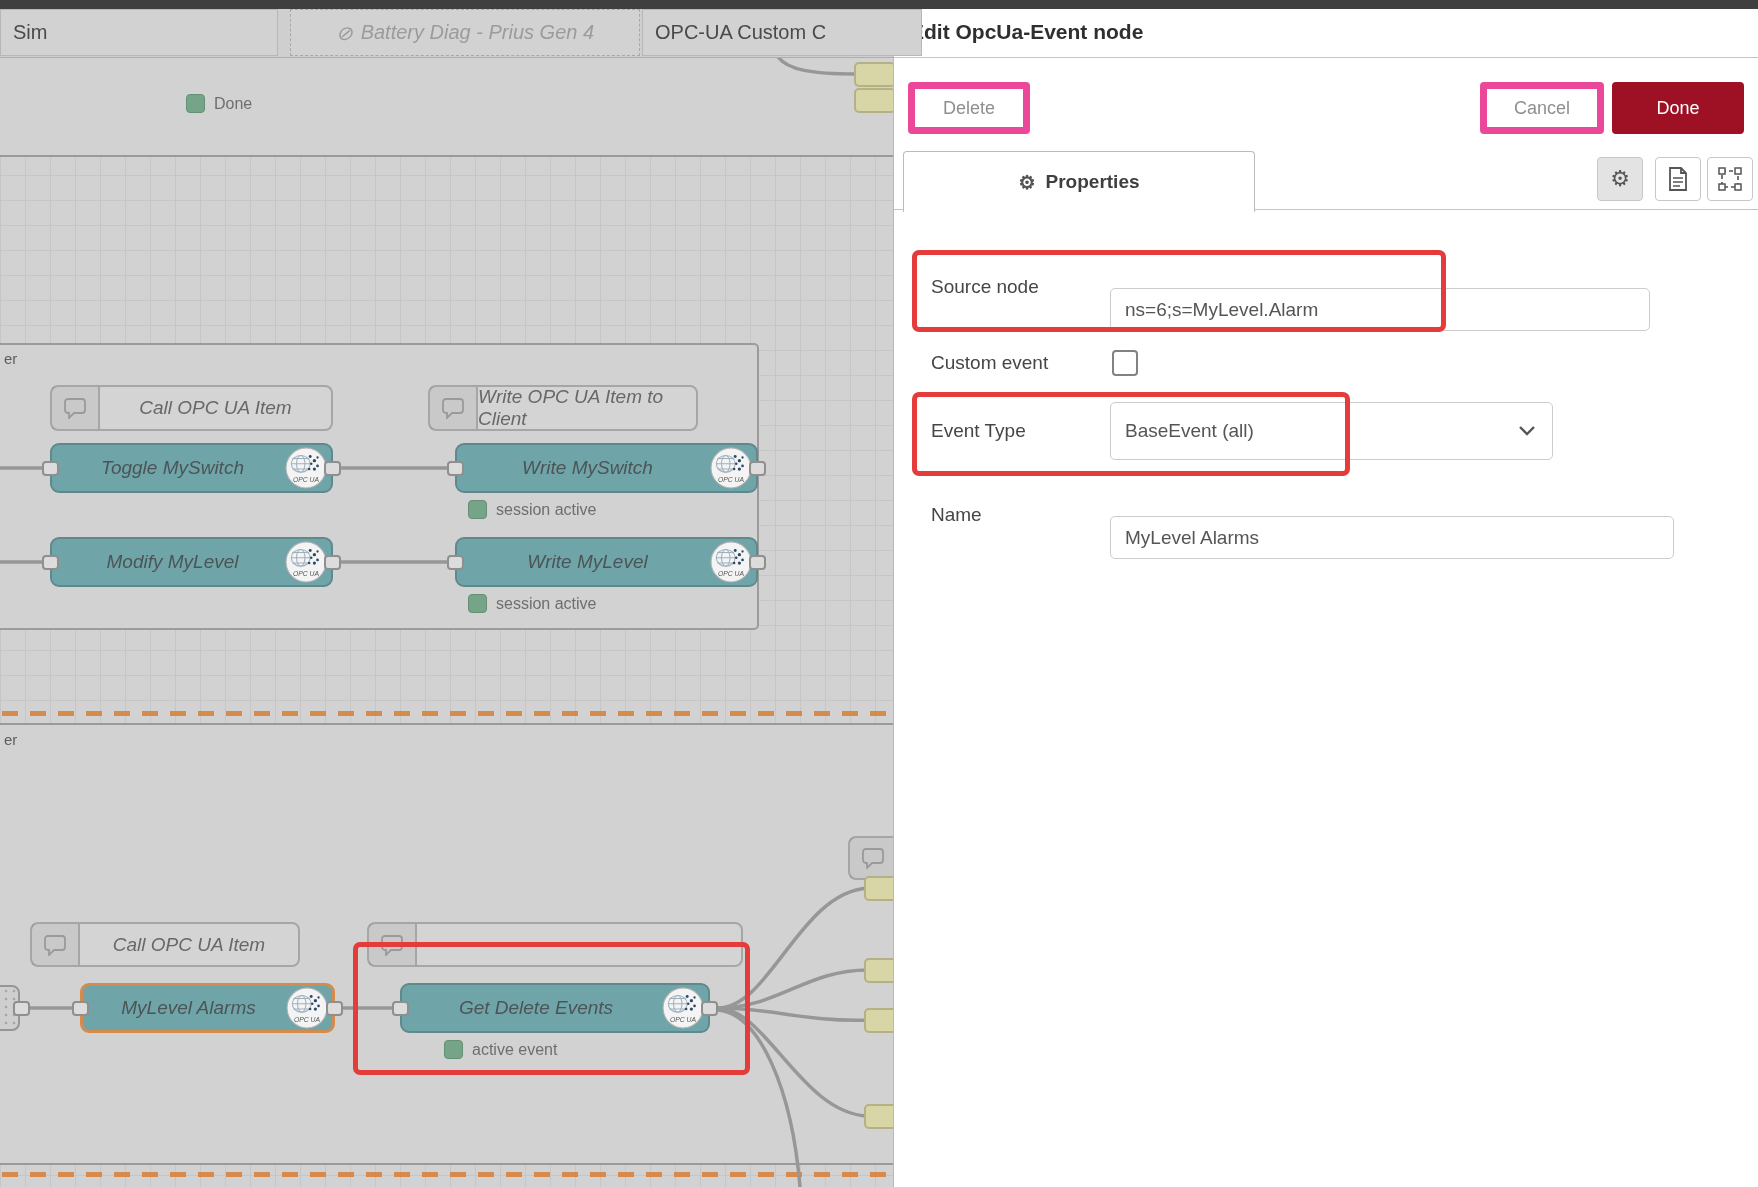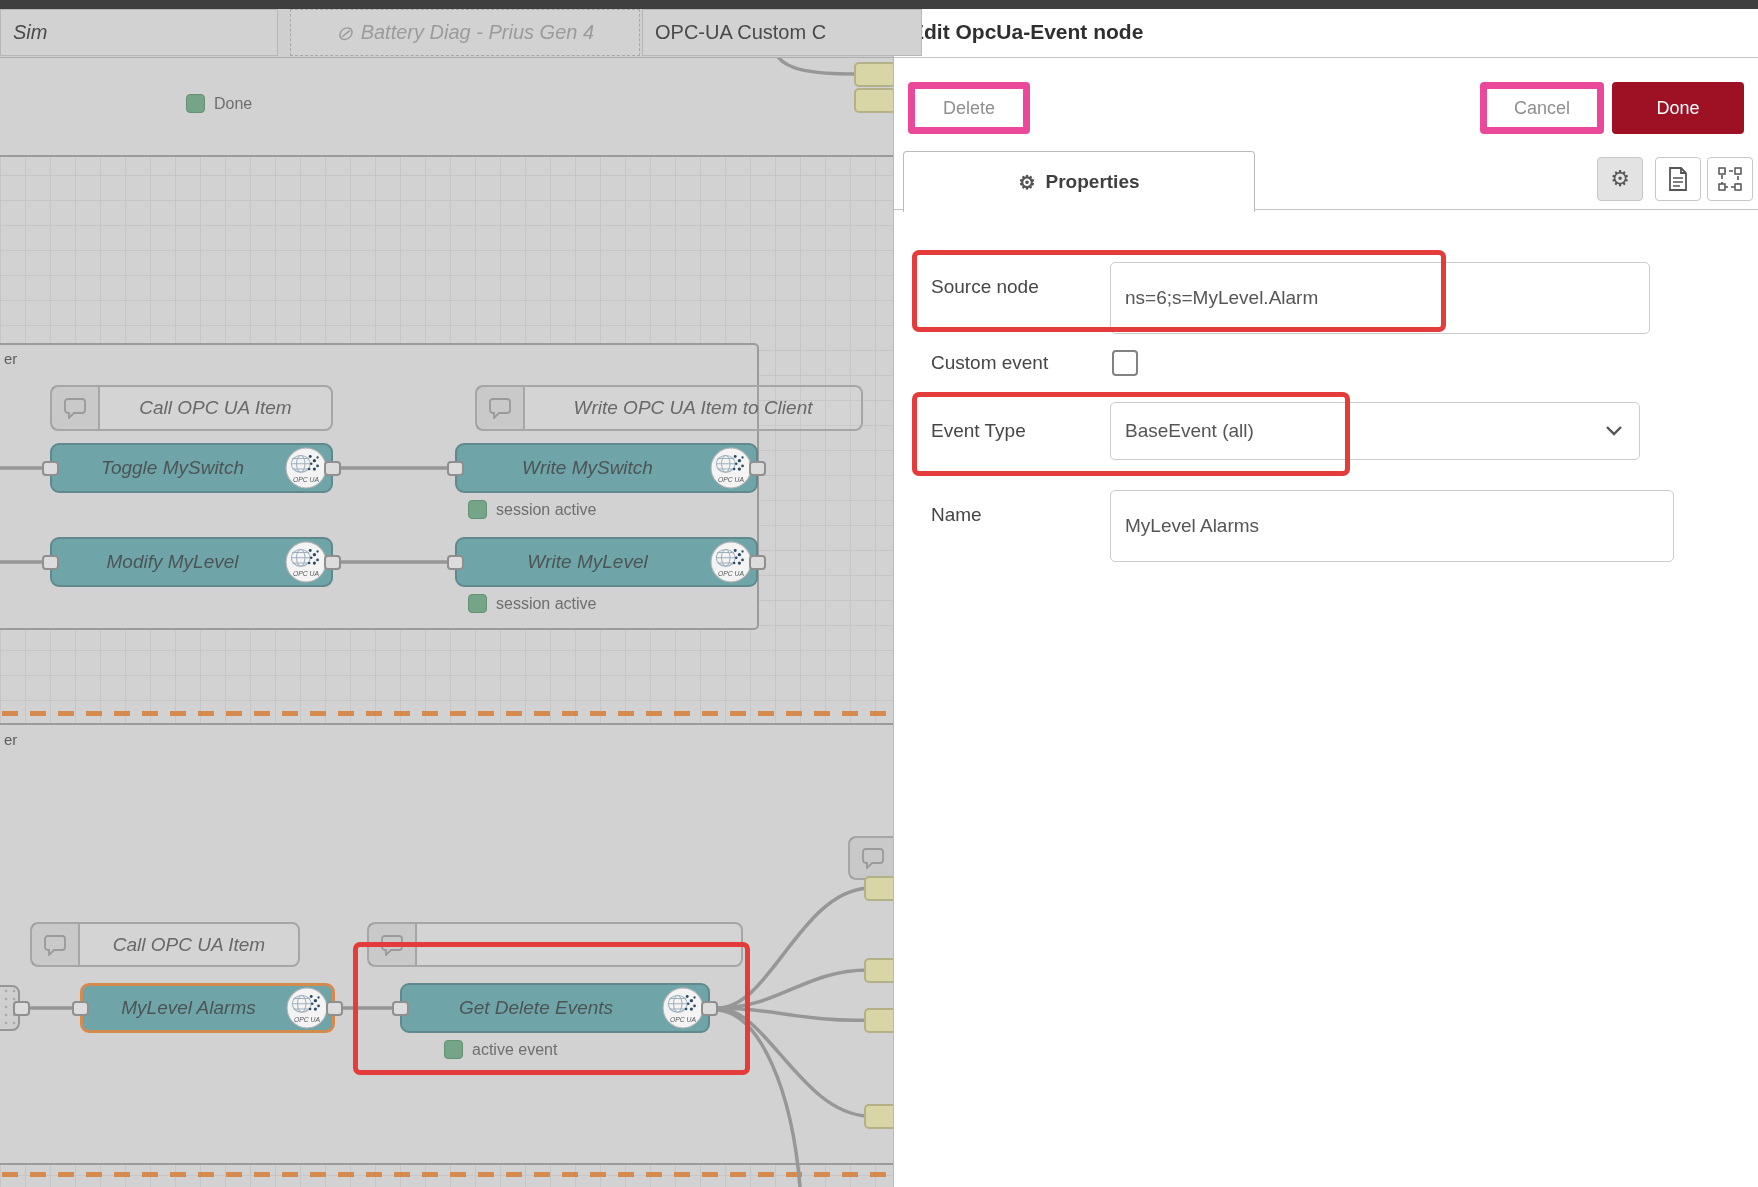--- a/index.html
+++ b/index.html
@@ -51,22 +51,22 @@
   .btn{position:absolute;height:52px;background:#fff;border:7px solid #ec4899;border-radius:4px;font-size:18px;color:#8f8f8f;
     display:flex;align-items:center;justify-content:center;box-sizing:border-box;cursor:pointer;}
   .btn.primary{background:#9E1023;border-color:#9E1023;color:#fff;}
   .ptab{position:absolute;left:9px;top:151px;width:350px;height:60px;background:#fff;border:1px solid #bbb;border-bottom:none;
     border-radius:4px 4px 0 0;display:flex;align-items:center;justify-content:center;gap:10px;
     font-size:19px;font-weight:bold;color:#3f3f3f;z-index:2;}
   .iconbtn{position:absolute;top:157px;width:46px;height:44px;border:1px solid #c7c7c7;border-radius:4px;background:#fff;
     display:flex;align-items:center;justify-content:center;box-sizing:border-box;}
   .iconbtn.active{background:#e3e3e3;}
   .flabel{position:absolute;left:37px;font-size:19px;color:#464646;}
-  .finput{position:absolute;height:72px;border:1px solid #ccc;border-radius:5px;box-sizing:border-box;
-    font-size:19px;color:#555;padding:0 14px;font-family:"Liberation Sans",sans-serif;background:#fff;}
+  .finput{position:absolute;height:43px;border:1px solid #ccc;border-radius:5px;box-sizing:border-box;
+    font-size:19px;color:#555;padding:0 14px;font-family:"Liberation Sans",sans-serif;background:#fff;margin-top:26px;}
   .fselect{position:absolute;height:58px;border:1px solid #ccc;border-radius:5px;box-sizing:border-box;background:#fff;
     display:flex;align-items:center;padding:0 14px;font-size:19px;color:#555;}
   .chev{position:absolute;right:16px;top:50%;transform:translateY(-50%);}
   .checkbox{position:absolute;width:26px;height:26px;border:2px solid #828282;border-radius:4px;background:#fff;box-sizing:border-box;}
   .gear{font-size:19px;color:#555;}
 </style>
 </head>
 <body>
 
 <div id="stage">
@@ -109,21 +109,21 @@
     <div class="stub" style="left:854px;top:88px;"></div>
 
     <div class="comment" style="left:50px;top:385px;width:283px;">
       <span class="cicon">
         <svg width="24" height="22" viewBox="0 0 24 22">
             <path d="M5 2h14c2 0 3 1.2 3 3v8c0 1.8-1 3-3 3H11l-5 5v-5H5c-2 0-3-1.2-3-3V5c0-1.8 1-3 3-3z" fill="none" stroke="#9a9a9a" stroke-width="1.8"></path>
           </svg>
       </span>
       <span class="clabel">Call OPC UA Item</span>
     </div>
-    <div class="comment" style="left:428px;top:385px;width:388px;margin-left:47px;">
+    <div class="comment" style="left:428px;top:385px;width:270px;">
       <span class="cicon">
         <svg width="24" height="22" viewBox="0 0 24 22">
             <path d="M5 2h14c2 0 3 1.2 3 3v8c0 1.8-1 3-3 3H11l-5 5v-5H5c-2 0-3-1.2-3-3V5c0-1.8 1-3 3-3z" fill="none" stroke="#9a9a9a" stroke-width="1.8"></path>
           </svg>
       </span>
       <span class="clabel">Write OPC UA Item to Client</span>
     </div>
 
     <div class="node" style="left:50px;top:443px;width:283px;text-align:center;">
       <span>Toggle MySwitch</span>
@@ -310,21 +310,21 @@
 
     <div class="stub" style="left:864px;top:876px;"></div>
     <div class="stub" style="left:864px;top:958px;"></div>
     <div class="stub" style="left:864px;top:1008px;"></div>
     <div class="stub" style="left:864px;top:1104px;"></div>
 
     <div class="redbox" style="left:353px;top:942px;width:397px;height:133px;"></div>
   </div>
 
   <div id="tabbar">
-    <div class="tab" style="left:0;width:278px;font-style:italic;">
+    <div class="tab" style="left:0;width:278px;">
       <span>Sim</span>
     </div>
     <div class="tab disabled" style="left:290px;width:350px;">
       <span>⊘</span>
       <span>Battery Diag - Prius Gen 4</span>
     </div>
     <div class="tab" style="left:642px;width:280px;">
       <span>OPC-UA Custom C</span>
     </div>
   </div>
@@ -369,21 +369,21 @@
         </svg>
     </div>
 
     <div class="flabel" style="top:276px;">Source node</div>
     <input class="finput" style="left: 216px; top: 262px; width: 540px;" value="ns=6;s=MyLevel.Alarm">
 
     <div class="flabel" style="top:352px;">Custom event</div>
     <div class="checkbox" style="left:218px;top:350px;"></div>
 
     <div class="flabel" style="top:420px;">Event Type</div>
-    <div class="fselect" style="left:216px;top:402px;width:530px;">
+    <div class="fselect" style="left:216px;top:402px;width:443px;">
       <span>BaseEvent (all)</span>
       <span class="chev">
         <svg width="18" height="12" viewBox="0 0 18 12">
             <path d="M2 2 L9 9 L16 2" stroke="#555" fill="none" stroke-width="2.4"></path>
           </svg>
       </span>
     </div>
 
     <div class="flabel" style="top:504px;">Name</div>
     <input class="finput" style="left: 216px; top: 490px; width: 564px;" value="MyLevel Alarms">

